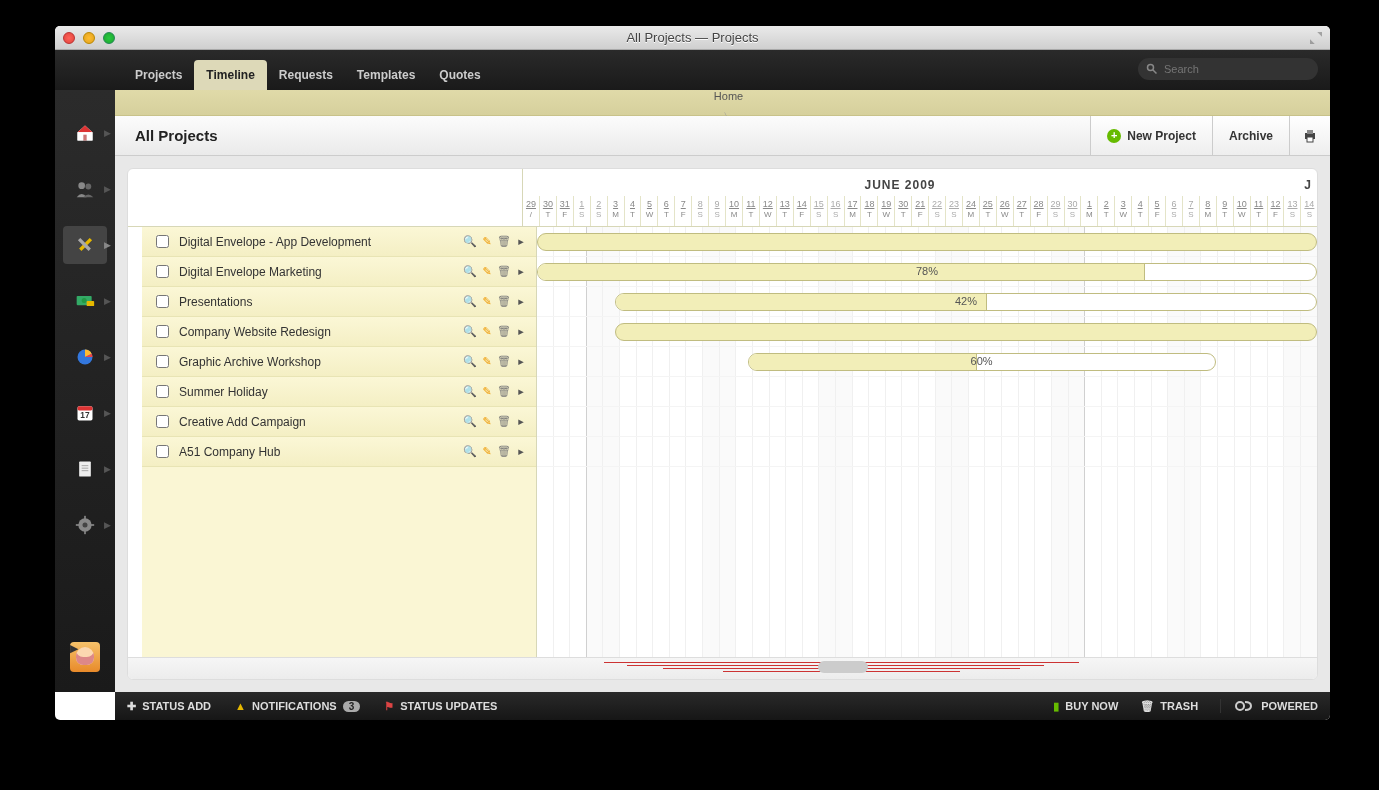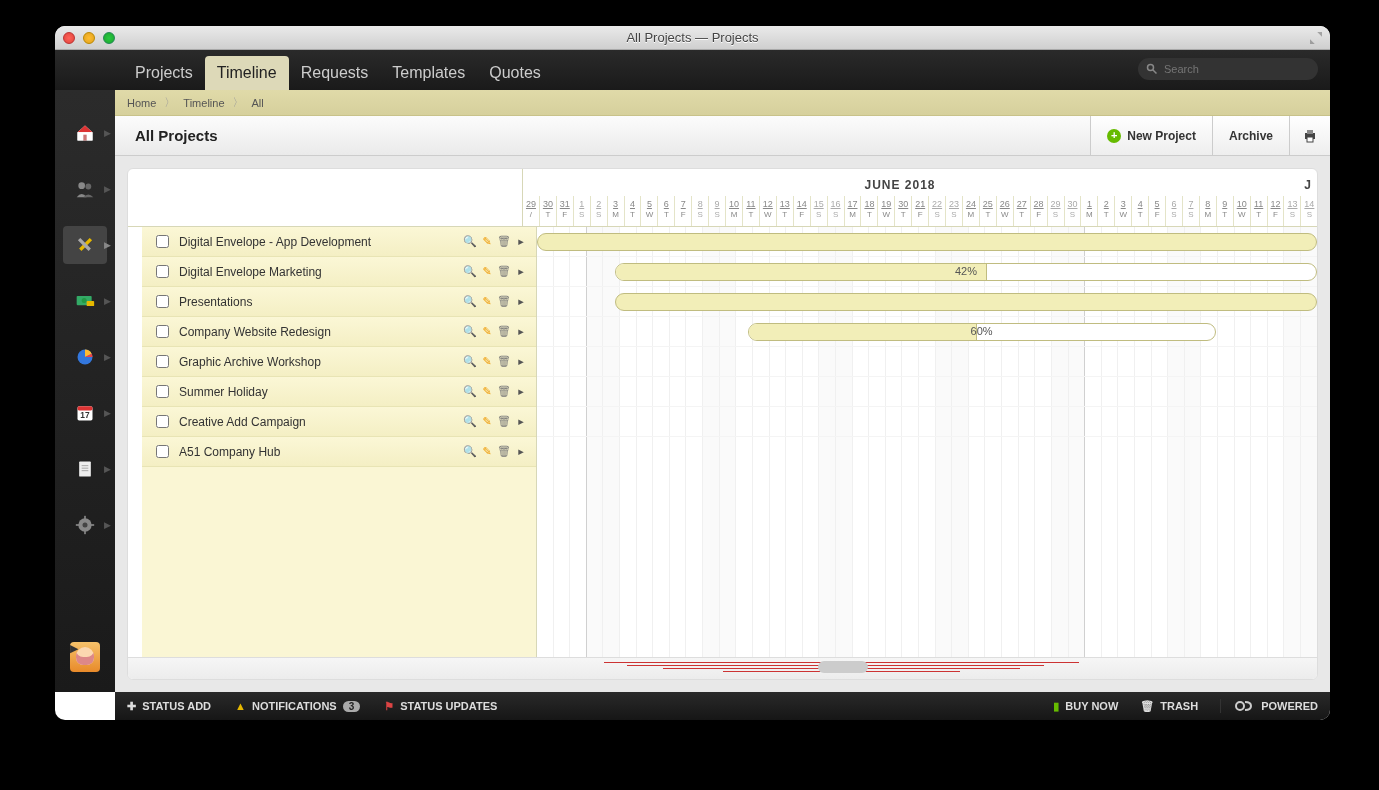--- a/index.html
+++ b/index.html
@@ -12,21 +12,21 @@
   height: 790px;
   overflow: hidden;
 }
 .app-window {
   position: absolute;
   left: 55px;
   top: 26px;
   width: 1275px;
   height: 694px;
   background: #fff;
-  border-radius: 10px;
+  border-radius: 5px;
   box-shadow: 0 8px 30px rgba(0,0,0,.5);
   overflow: hidden;
   display: flex;
   flex-direction: column;
 }
 
 .titlebar {
   height: 24px;
   background: linear-gradient(#eaeaea,#cfcfcf);
   border-bottom: 1px solid #a8a8a8;
@@ -47,22 +47,22 @@
   height: 40px;
   background: linear-gradient(#2a2a2a,#1a1a1a);
   display: flex;
   align-items: flex-end;
   padding-left: 68px;
   position: relative;
 }
 .tab {
   color: #ccc;
   padding: 8px 12px;
-  font-size: 16px;
-  font-weight: normal;
+  font-size: 12px;
+  font-weight: bold;
   cursor: pointer;
   border-radius: 4px 4px 0 0;
 }
 .tab.active {
   background: #ddd9b8;
   color: #222;
 }
 .searchwrap {
   position: absolute;
   right: 12px;
@@ -131,20 +131,21 @@
   top: 64px;
   height: 26px;
   background: linear-gradient(#e0daa9,#d6d09c);
   border-bottom: 1px solid #c8c28a;
   display: flex;
   align-items: center;
   padding-left: 12px;
   gap: 8px;
   font-size: 11px;
   color: #555;
+  flex-direction: column;
 }
 .breadcrumb .bsep { color: #999; }
 
 
 .pagehead {
   position: absolute;
   left: 60px;
   right: 0;
   top: 90px;
   height: 40px;
@@ -430,21 +431,21 @@
           </svg>
       </div>
     </div>
   </div>
 
   <div class="content">
     <div class="panel">
       <div class="tl-header">
         <div class="tl-left"></div>
         <div class="tl-right">
-          <div class="month-label">JUNE 2018</div>
+          <div class="month-label">JUNE 2009</div>
           <div class="month-label-next">J</div>
           <div class="daysrow" id="daysrow">
               <div class="daycol">
                 <span class="dn">29</span>
                 <span class="wd">/</span>
               </div>
               <div class="daycol">
                 <span class="dn">30</span>
                 <span class="wd">T</span>
               </div>
@@ -760,20 +761,26 @@
               <div class="gcol"></div>
               <div class="gcol"></div>
               <div class="gcol"></div>
               <div class="gcol"></div>
               <div class="gcol weekend"></div>
               <div class="gcol weekend"></div>
             </div>
           <div id="ganttrows" style="position:relative">
               <div class="ganttrow">
                 <div class="bar full" style="left: 0%; width: 100%;"></div>
+              </div>
+              <div class="ganttrow">
+                <div class="bar" style="left: 0%; width: 100%;">
+                  <div class="fill" style="width:78%"></div>
+                  <div class="pct">78%</div>
+                </div>
               </div>
               <div class="ganttrow">
                 <div class="bar" style="left: 10%; width: 90%;">
                   <div class="fill" style="width:53%"></div>
                   <div class="pct">42%</div>
                 </div>
               </div>
               <div class="ganttrow">
                 <div class="bar full" style="left: 10%; width: 90%;"></div>
               </div>

